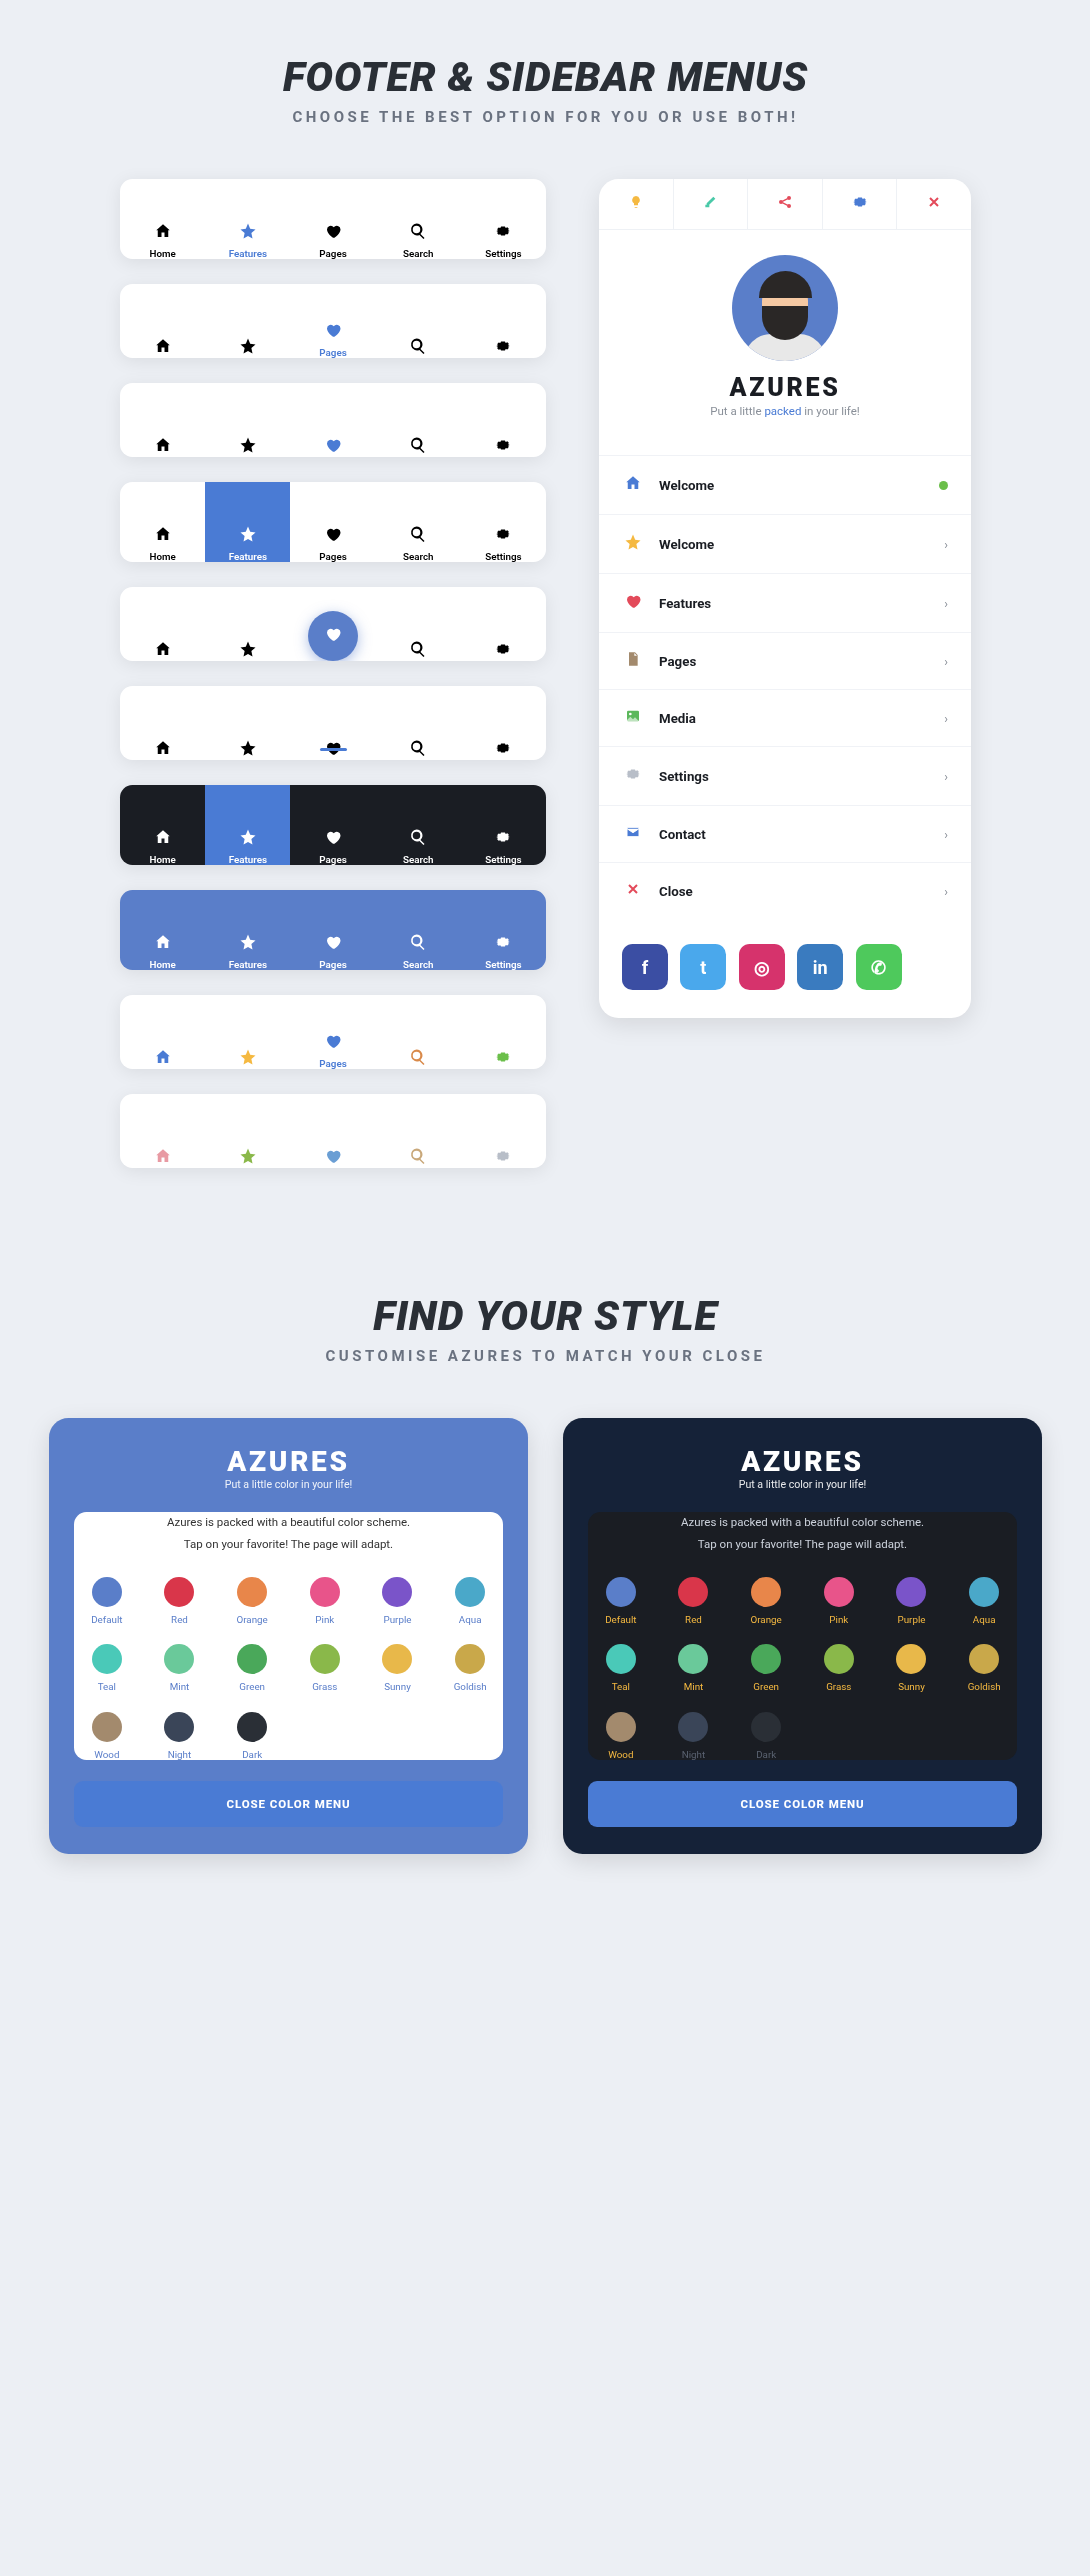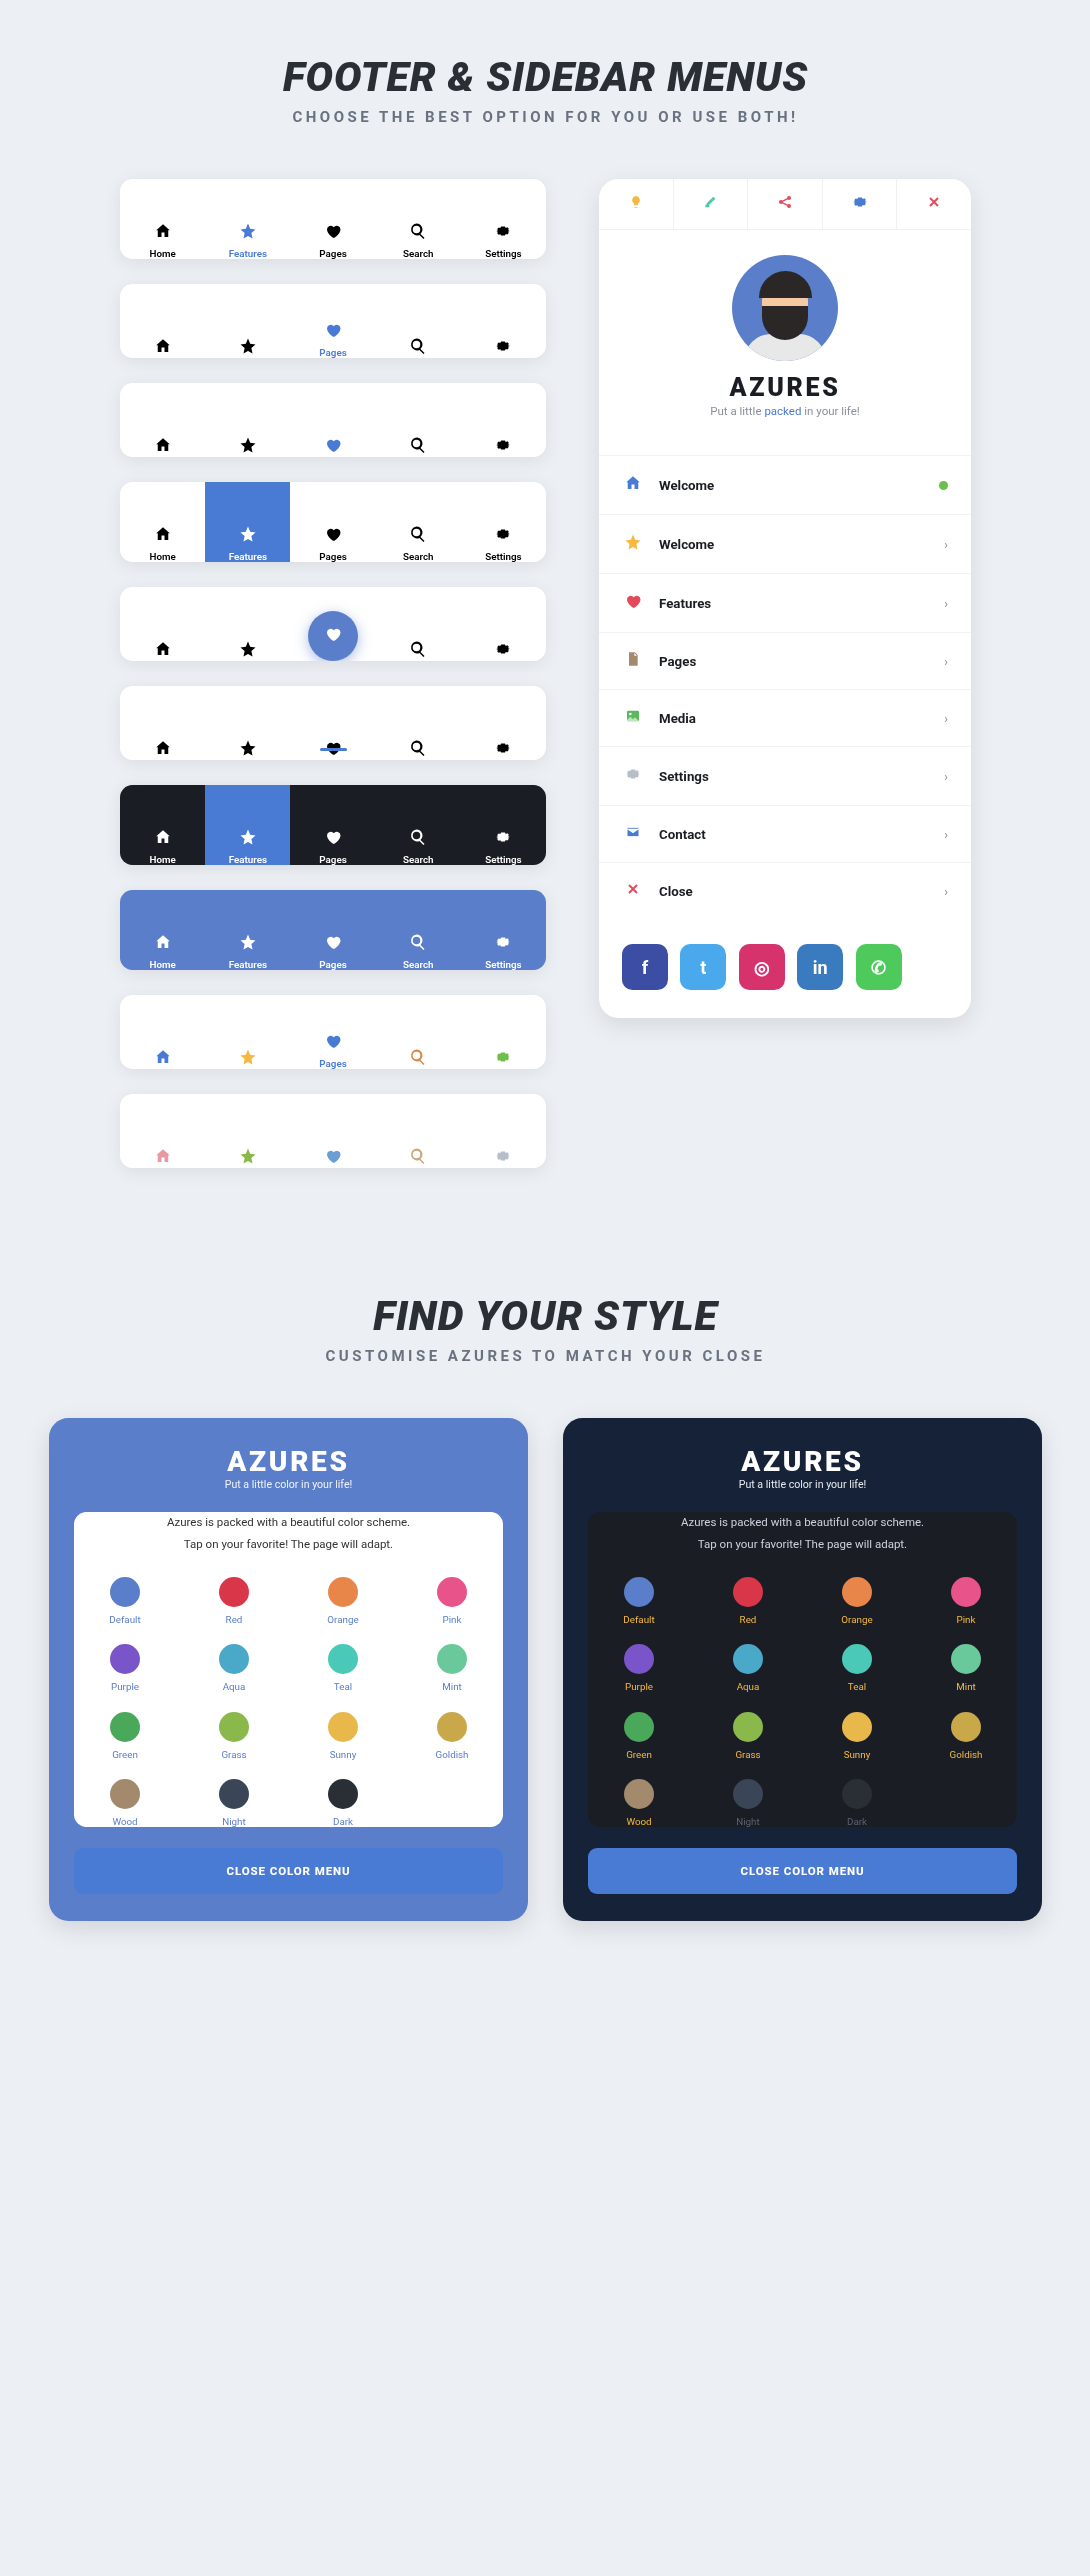--- a/index.html
+++ b/index.html
@@ -46,21 +46,21 @@
 .style-card{width:479px;border-radius:19.5px;overflow:hidden;box-shadow:0 7px 25px rgba(0,0,0,0.12)}
 .style-card.light{background:#5a7ec9}
 .style-card.dark{background:#152238}
 .style-head{text-align:center;padding:27px 0 21px;color:#fff}
 .style-head .t{font-size:28px;font-weight:900;letter-spacing:2.7px}
 .style-head .s{font-size:10.6px;opacity:0.9}
 .color-panel{margin:0 25px;border-radius:12.4px;text-align:center}
 .style-card.light .color-panel{background:#fff;color:#333}
 .style-card.dark .color-panel{background:#1a1d23;color:#cbd1db}
 .color-panel .desc{font-size:11.5px;line-height:1.9}
-.color-grid{display:grid;grid-template-columns:repeat(4,1fr);gap:19.5px 7px;margin-top:21px}
+.color-grid{display:grid;grid-template-columns:repeat(6,1fr);gap:19.5px 7px;margin-top:21px}
 .color-item{display:flex;flex-direction:column;align-items:center;gap:7px;cursor:pointer}
 .swatch{width:30px;height:30px;border-radius:50%}
 .color-item .cn{font-size:9.8px}
 .close-btn{margin:21px 25px 27px;background:#4a7bd4;color:#fff;text-align:center;padding:16px;border-radius:9px;font-size:11.5px;font-weight:800;letter-spacing:0.9px;cursor:pointer}
 </style>
 </head>
 <body>
 
 <h1 class="section-title">FOOTER &amp; SIDEBAR MENUS</h1>
 <p class="section-sub">CHOOSE THE BEST OPTION FOR YOU OR USE BOTH!</p>

